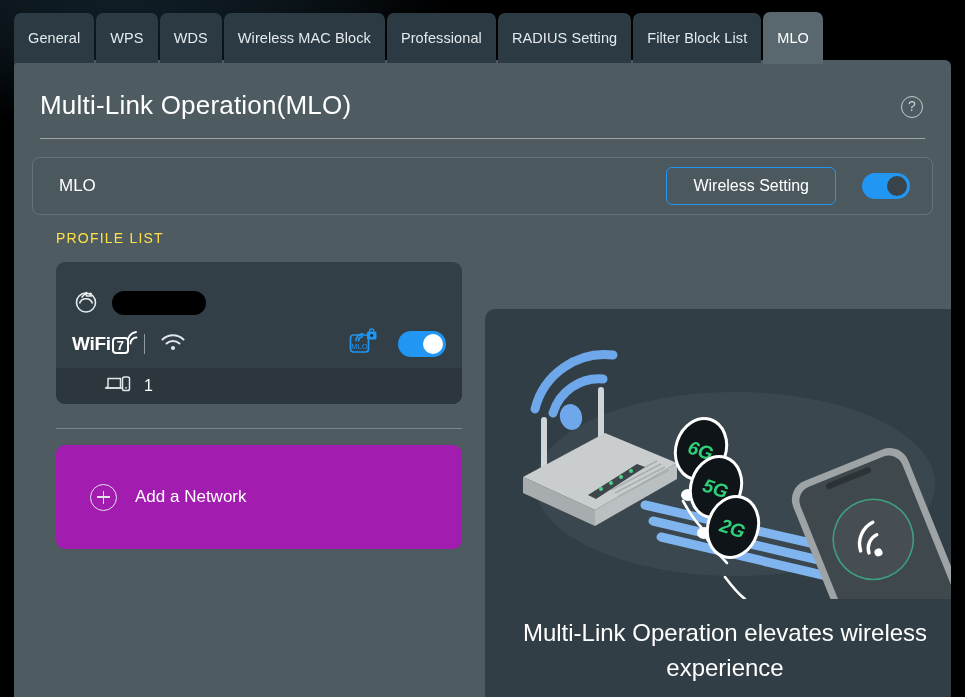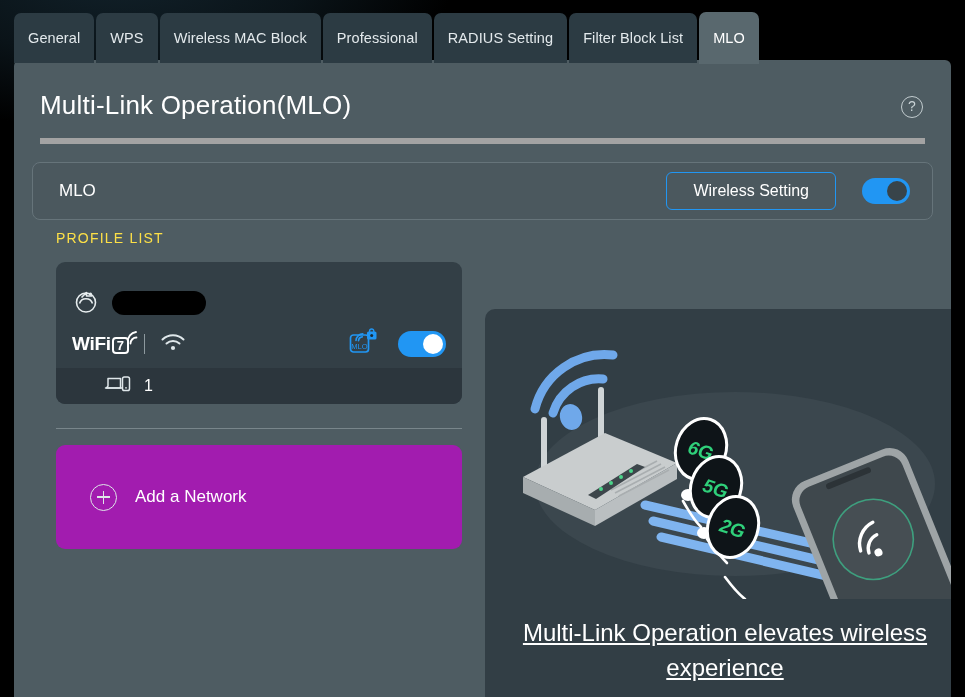--- a/index.html
+++ b/index.html
@@ -57,21 +57,21 @@
     background: #4e5c62;
     border-radius: 6px 6px 0 0;
     overflow: hidden;
   }
 
   .page-head {
     position: relative;
     margin: 0 26px;
     padding-top: 30px;
     padding-bottom: 17px;
-    border-bottom: 6px solid #a3a3a3;
+    border-bottom: 1px solid #a3a3a3;
     display: flex;
     align-items: center;
   }
   .page-title {
     font-size: 26px;
     color: #ffffff;
     font-weight: 400;
     letter-spacing: .2px;
   }
   .help-icon {
@@ -279,34 +279,36 @@
   }
   .promo-title {
     position: absolute;
     left: 30px; right: 30px;
     top: 306px;
     text-align: center;
     color: #ffffff;
     font-size: 24px;
     line-height: 35px;
     font-weight: 400;
-    text-decoration: underline;
   }
 </style>
 </head>
 <body>
 
 <div id="root">
 
   <div class="tabbar">
     <div class="tab">
         <span>General</span>
       </div>
     <div class="tab">
         <span>WPS</span>
+      </div>
+    <div class="tab">
+        <span>WDS</span>
       </div>
     <div class="tab">
         <span>Wireless MAC Block</span>
       </div>
     <div class="tab">
         <span>Professional</span>
       </div>
     <div class="tab">
         <span>RADIUS Setting</span>
       </div>

